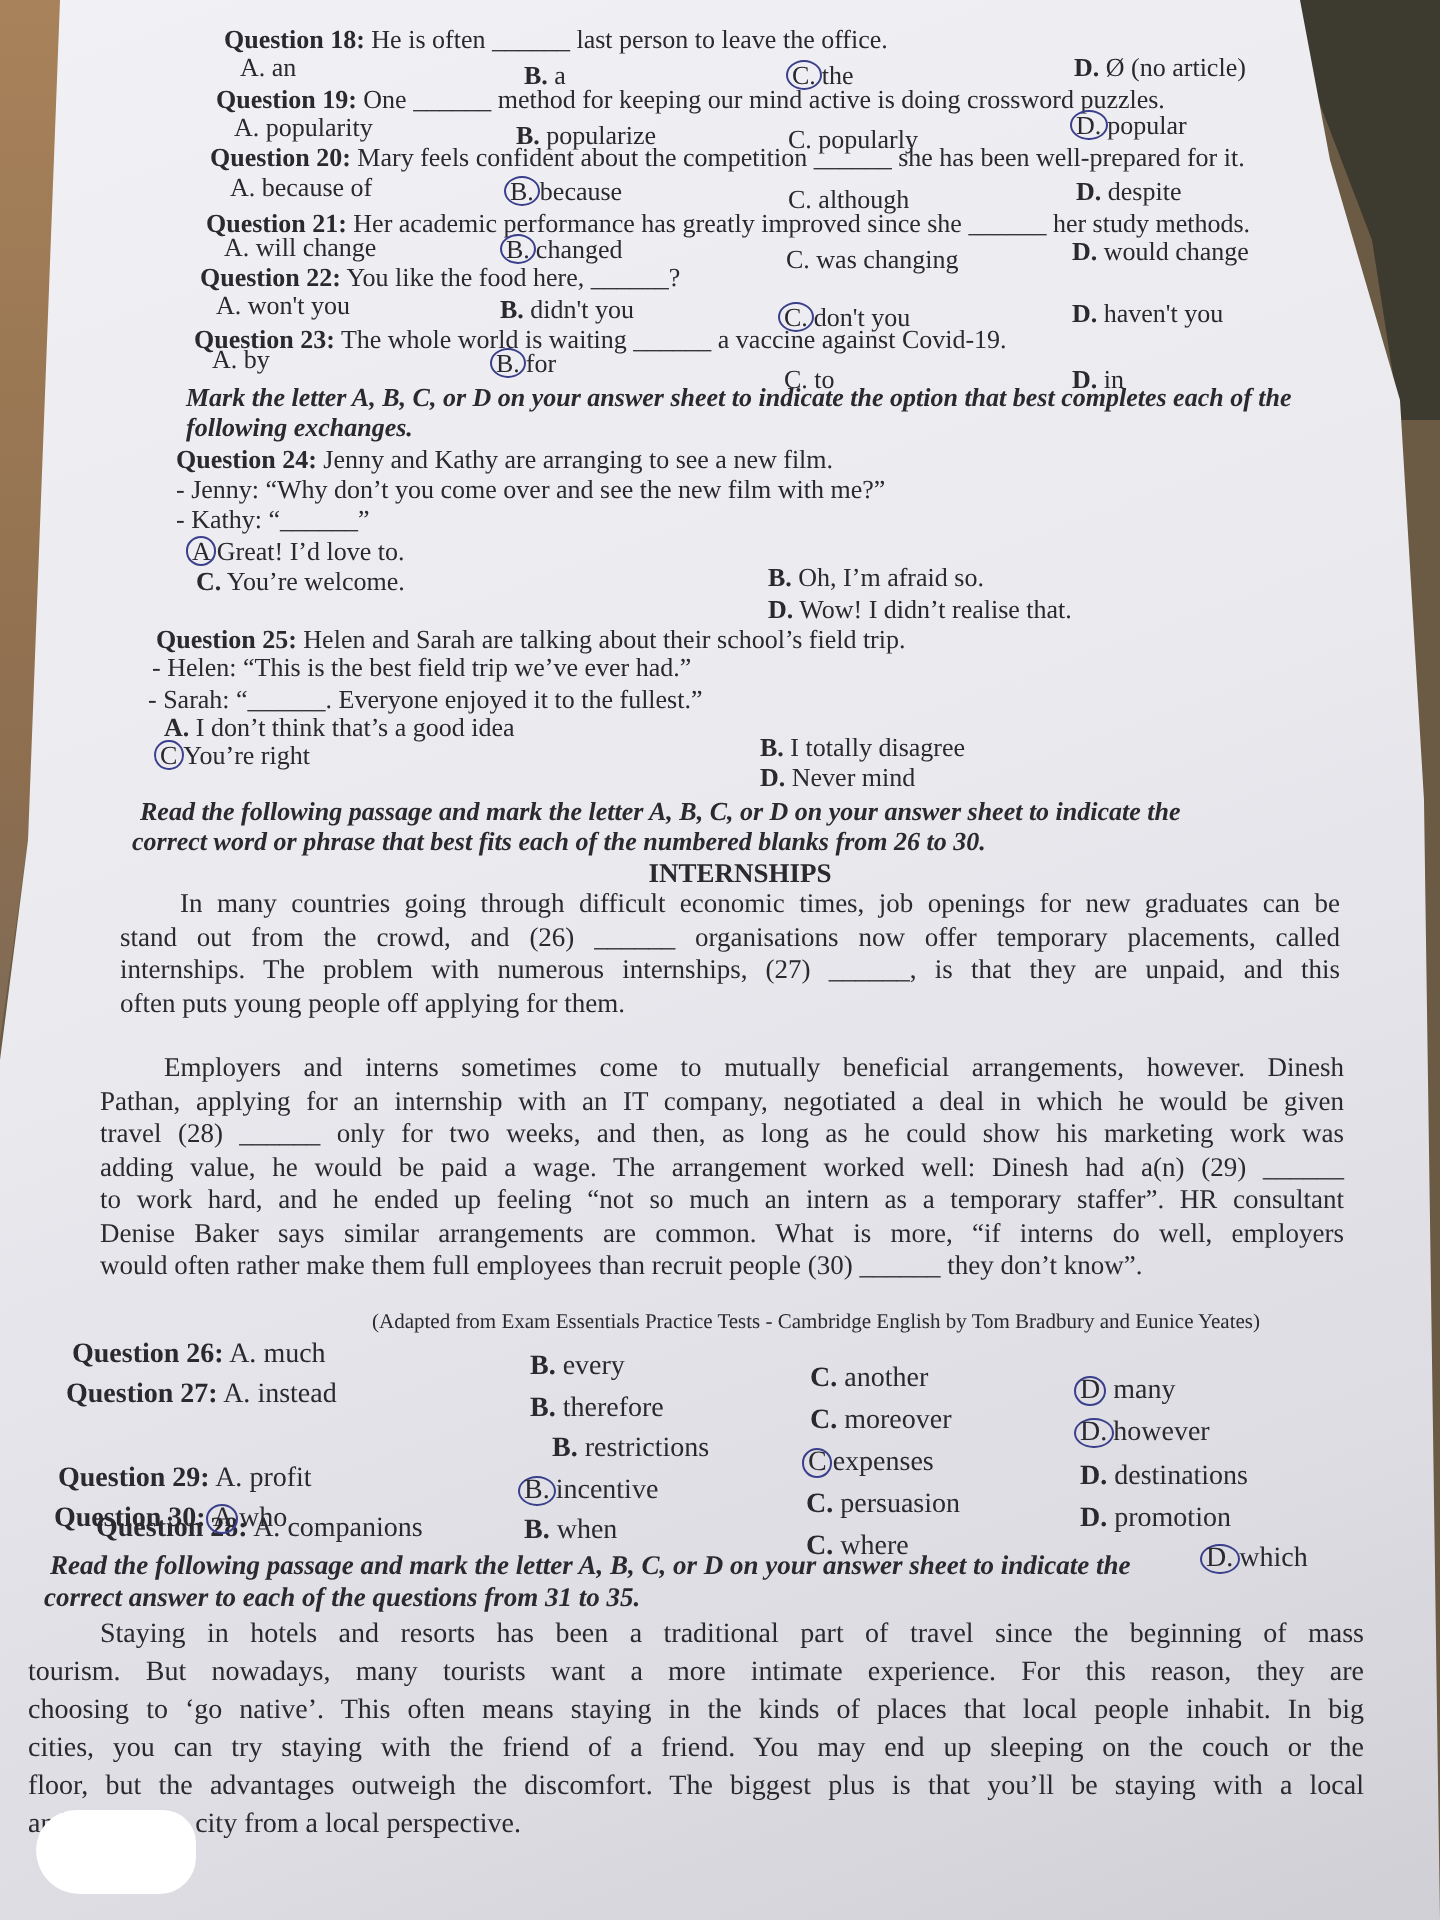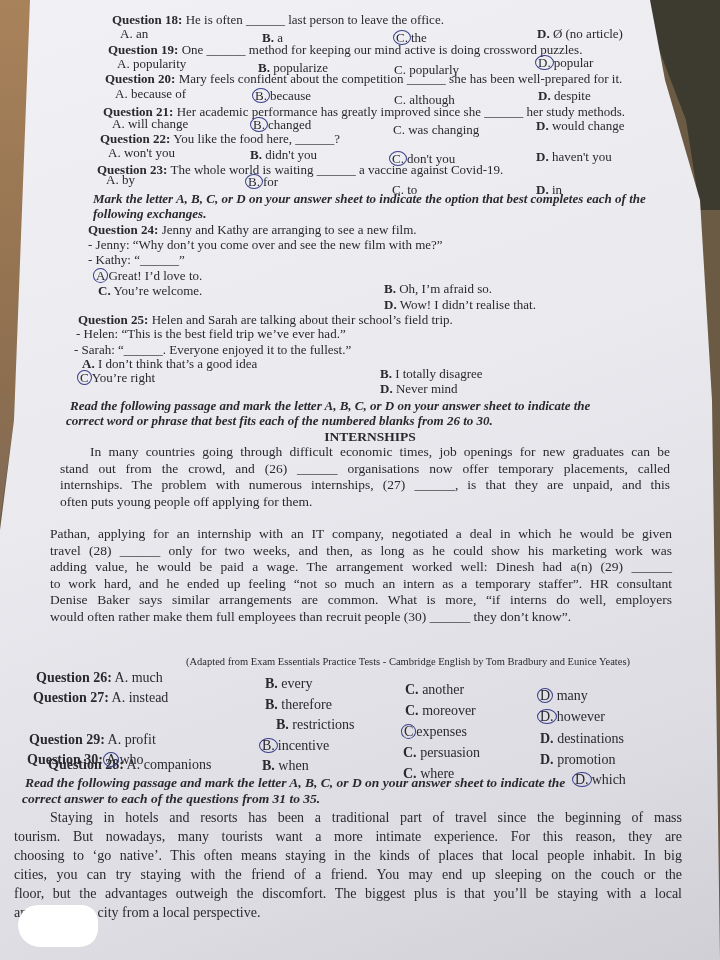--- a/index.html
+++ b/index.html
@@ -128,20 +128,21 @@
 <div class="center-title" style="top:429px;left:10px;">INTERNSHIPS</div>
 
 <div class="para" style="left:60px;top:444px;width:610px;">
   <div style="padding-left:30px">In many countries going through difficult economic times, job openings for new graduates can be</div>
   <div>stand out from the crowd, and (26) ______ organisations now offer temporary placements, called</div>
   <div>internships. The problem with numerous internships, (27) ______, is that they are unpaid, and this</div>
   <div style="text-align-last:left">often puts young people off applying for them.</div>
 </div>
 
 <div class="para" style="left:50px;top:526px;width:622px;">
+  <div style="padding-left:32px">Employers and interns sometimes come to mutually beneficial arrangements, however. Dinesh</div>
   <div>Pathan, applying for an internship with an IT company, negotiated a deal in which he would be given</div>
   <div>travel (28) ______ only for two weeks, and then, as long as he could show his marketing work was</div>
   <div>adding value, he would be paid a wage. The arrangement worked well: Dinesh had a(n) (29) ______</div>
   <div>to work hard, and he ended up feeling “not so much an intern as a temporary staffer”. HR consultant</div>
   <div>Denise Baker says similar arrangements are common. What is more, “if interns do well, employers</div>
   <div style="text-align-last:left">would often rather make them full employees than recruit people (30) ______ they don’t know”.</div>
 </div>
 
 <div class="txt" style="left:186px;top:654px;font-size:10.5px;">(Adapted from Exam Essentials Practice Tests - Cambridge English by Tom Bradbury and Eunice Yeates)</div>
 
@@ -161,21 +162,21 @@
 <div class="txt" style="left:540px;top:731px;font-size:14px;"><b>D.</b> <span>destinations</span></div>
 
 <div class="txt" style="left:29px;top:732px;font-size:14px;"><b>Question 29:</b> A. <span>profit</span></div>
 <div class="txt" style="left:262px;top:738px;font-size:14px;"><span class="circ">B.</span><span>incentive</span></div>
 <div class="txt" style="left:403px;top:745px;font-size:14px;"><b>C.</b> <span>persuasion</span></div>
 <div class="txt" style="left:540px;top:752px;font-size:14px;"><b>D.</b> <span>promotion</span></div>
 
 <div class="txt" style="left:27px;top:752px;font-size:14px;"><b>Question 30:</b> <span class="circ">A</span><span>who</span></div>
 <div class="txt" style="left:262px;top:758px;font-size:14px;"><b>B.</b> <span>when</span></div>
 <div class="txt" style="left:403px;top:766px;font-size:14px;"><b>C.</b> <span>where</span></div>
-<div class="txt" style="left:544px;top:772px;font-size:14px;padding-left:31px;"><span class="circ">D.</span><span>which</span></div>
+<div class="txt" style="left:572px;top:772px;font-size:14px;padding-left:31px;"><span class="circ">D.</span><span>which</span></div>
 
 <div class="txt bi" style="left:25px;top:775px;font-size:13.5px;">Read the following passage and mark the letter A, B, C, or D on your answer sheet to indicate the</div>
 <div class="txt bi" style="left:22px;top:791px;font-size:13.5px;">correct answer to each of the questions from 31 to 35.</div>
 
 <div class="para" style="left:14px;top:808px;width:668px;font-size:14px;line-height:19px;">
   <div style="padding-left:36px">Staying in hotels and resorts has been a traditional part of travel since the beginning of mass</div>
   <div>tourism. But nowadays, many tourists want a more intimate experience. For this reason, they are</div>
   <div>choosing to ‘go native’. This often means staying in the kinds of places that local people inhabit. In big</div>
   <div>cities, you can try staying with the friend of a friend. You may end up sleeping on the couch or the</div>
   <div>floor, but the advantages outweigh the discomfort. The biggest plus is that you’ll be staying with a local</div>

